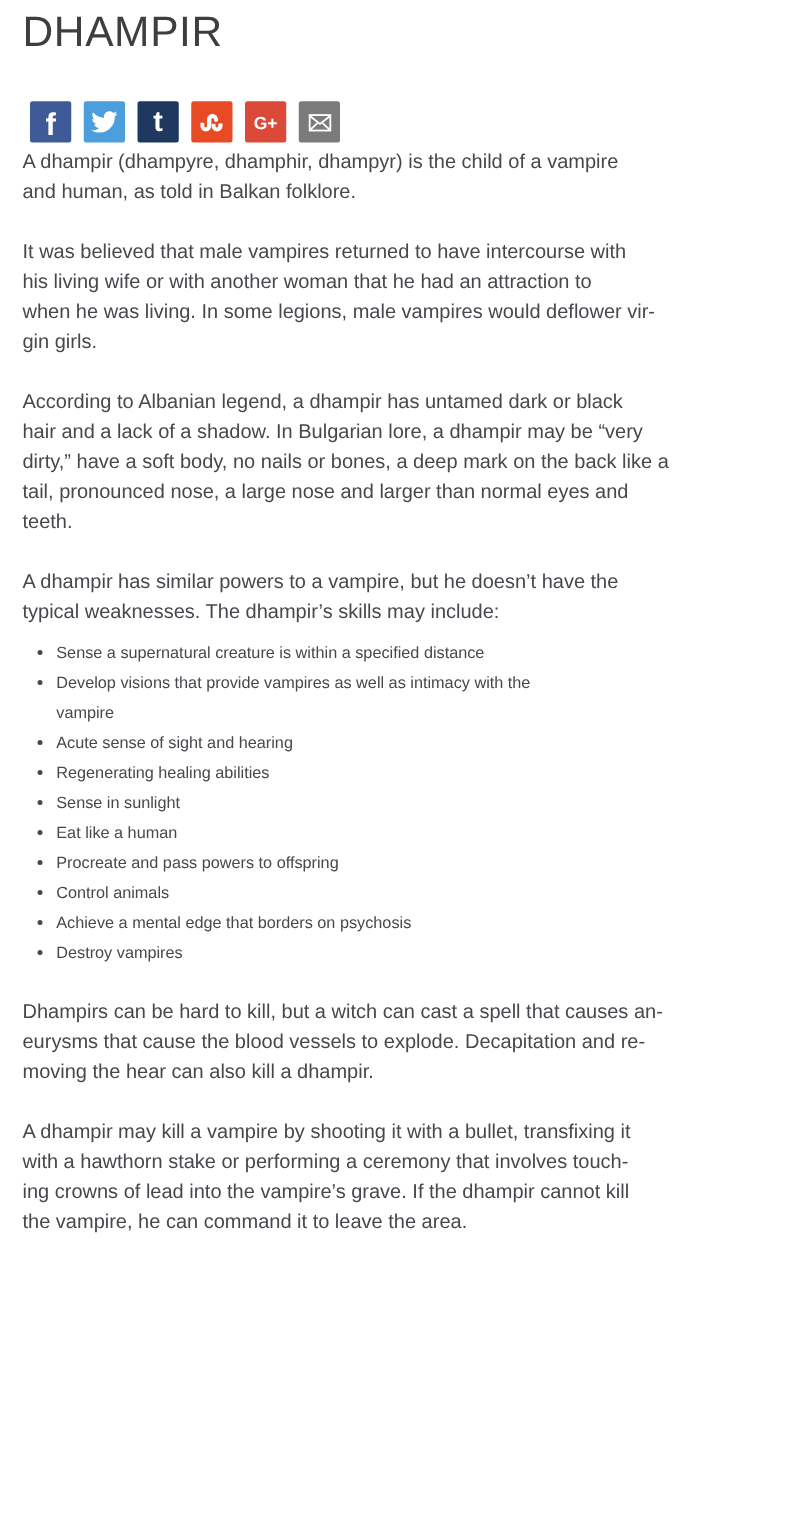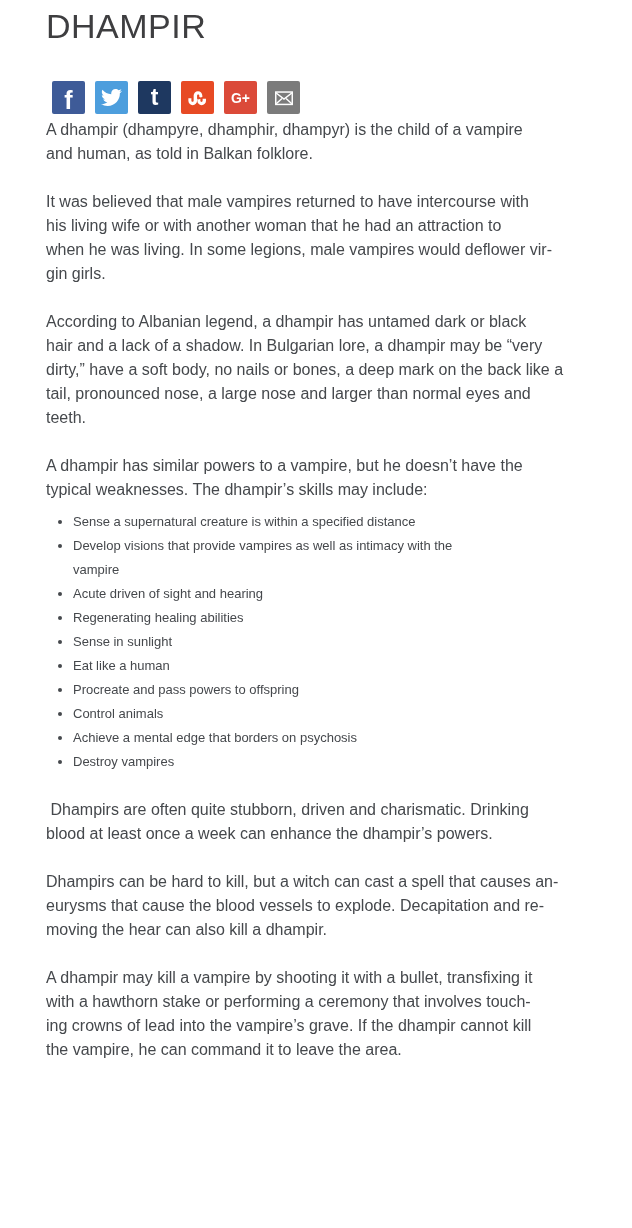--- a/index.html
+++ b/index.html
@@ -4,21 +4,21 @@
 <style>
   * { box-sizing: border-box; }
   html, body { margin: 0; padding: 0; }
   body {
     width: 632px;
     min-height: 1228px;
     background: #ffffff;
     font-family: "Liberation Sans", "DejaVu Sans", sans-serif;
     color: #45484c;
   }
-  .article { padding: 0 20px 40px 46px; }
+  .article { padding: 0 20px 40px 18px; }
 
   .page-title {
     margin: 4px 0 0 0;
     font-size: 34px;
     line-height: 44px;
     font-weight: 300;
     letter-spacing: 0.5px;
     color: #3e3e40;
   }
 
@@ -126,32 +126,30 @@
 dirty,” have a soft body, no nails or bones, a deep mark on the back like a
 tail, pronounced nose, a large nose and larger than normal eyes and
 teeth.</p>
   <p>A dhampir has similar powers to a vampire, but he doesn’t have the
 typical weaknesses. The dhampir’s skills may include:</p>
 
   <ul class="skills">
     <li>Sense a supernatural creature is within a specified distance</li>
     <li>Develop visions that provide vampires as well as intimacy with the
 vampire</li>
-    <li>Acute driven of sight and hearing</li>
+    <li>Acute sense of sight and hearing</li>
     <li>Regenerating healing abilities</li>
     <li>Sense in sunlight</li>
     <li>Eat like a human</li>
     <li>Procreate and pass powers to offspring</li>
     <li>Control animals</li>
     <li>Achieve a mental edge that borders on psychosis</li>
     <li>Destroy vampires</li>
   </ul>
 
-  <p>&nbsp;Dhampirs are often quite stubborn, driven and charismatic. Drinking
-blood at least once a week can enhance the dhampir’s powers.</p>
   <p>Dhampirs can be hard to kill, but a witch can cast a spell that causes an-
 eurysms that cause the blood vessels to explode. Decapitation and re-
 moving the hear can also kill a dhampir.</p>
   <p>A dhampir may kill a vampire by shooting it with a bullet, transfixing it
 with a hawthorn stake or performing a ceremony that involves touch-
 ing crowns of lead into the vampire’s grave. If the dhampir cannot kill
 the vampire, he can command it to leave the area.</p>
 
 </main>
 

